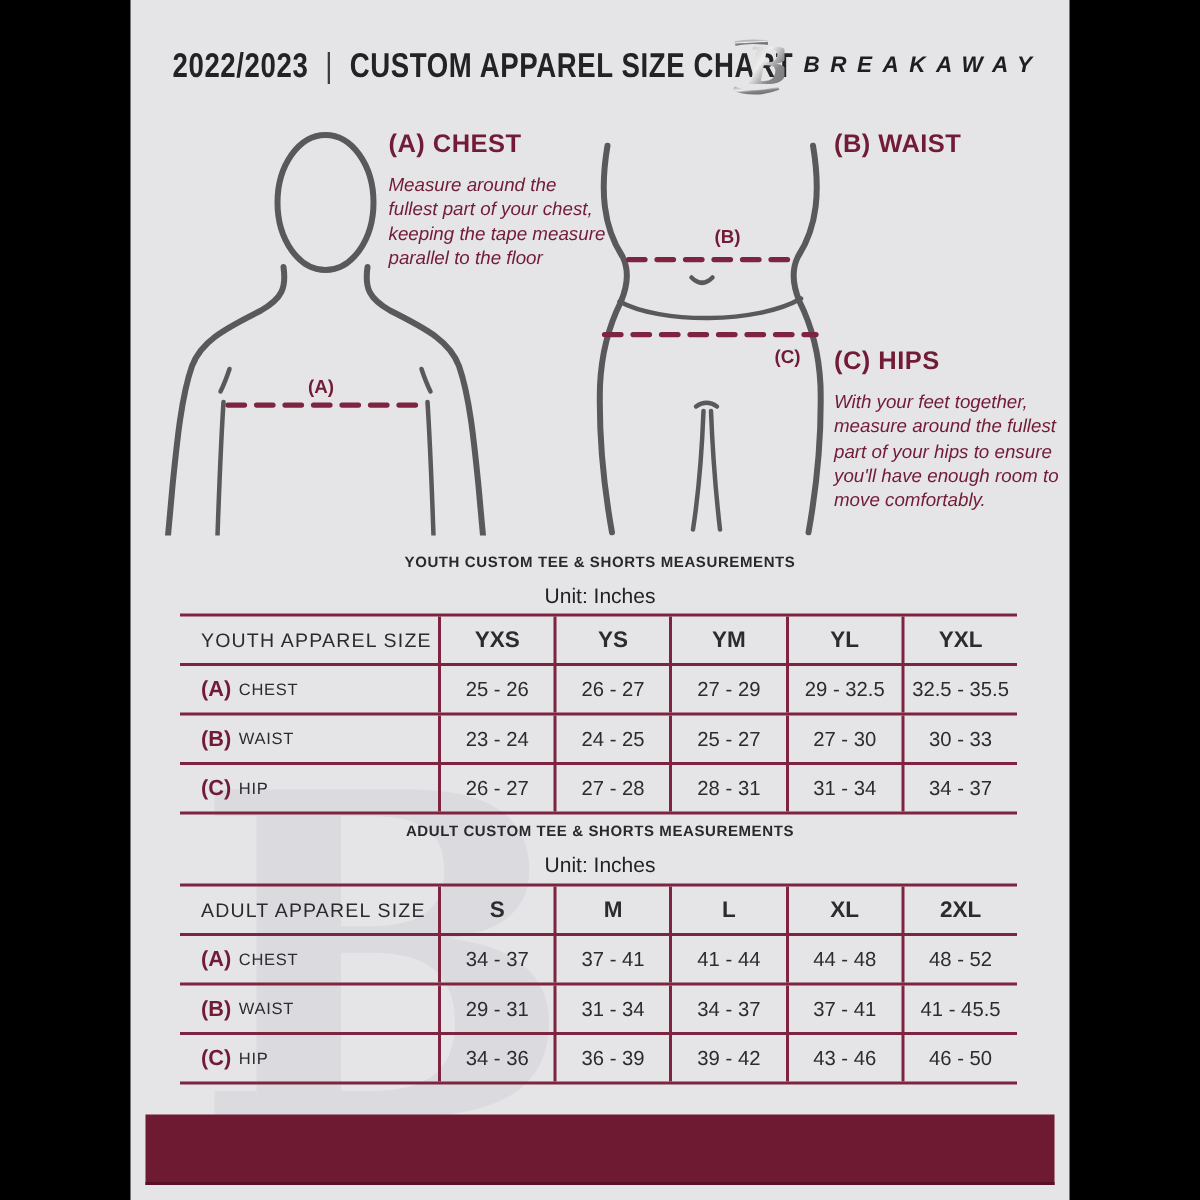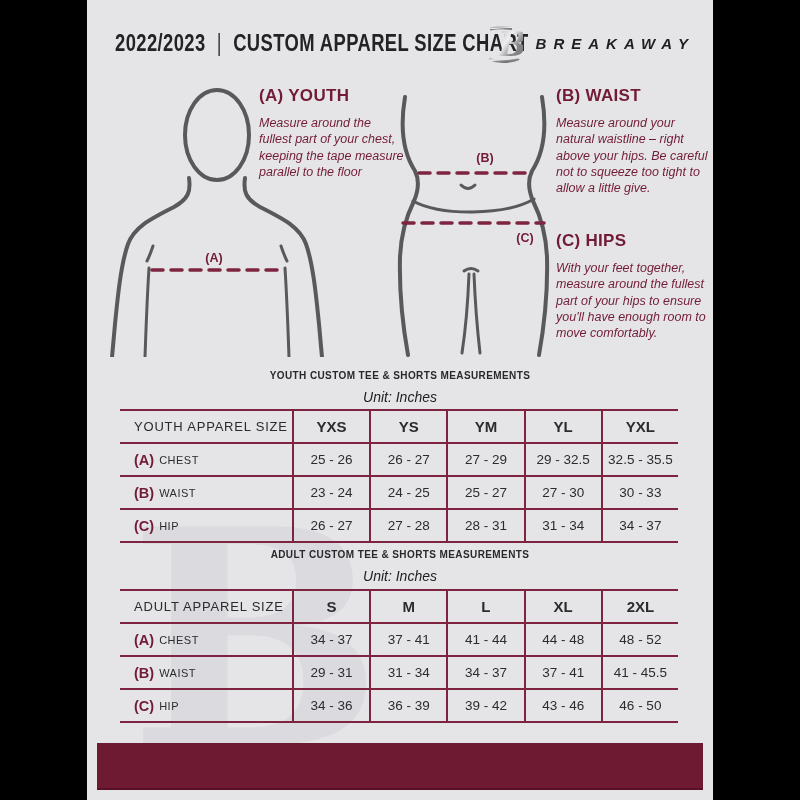--- a/index.html
+++ b/index.html
@@ -44,21 +44,21 @@
   .fig path,.fig ellipse{fill:none;stroke:var(--fig);stroke-linecap:round;}
   .fig .main{stroke-width:4px;}
   .fig .thin{stroke-width:3px;}
   .fig .dash{stroke:var(--tborder);stroke-width:3.5px;stroke-dasharray:11 8;}
   .fig .marker{font:bold 12.5px "Liberation Sans",sans-serif;fill:var(--accent);}
 
   
   .tbl-title{position:absolute;left:0;width:626px;text-align:center;z-index:2;
     font-weight:bold;font-size:10px;letter-spacing:.4px;color:#29292b;}
   .tbl-unit{position:absolute;left:0;width:626px;text-align:center;z-index:2;
-    font-style:italic;font-size:14px;color:#222224;}
+    font-size:14px;color:#222224;}
   .size-table{position:absolute;left:33px;width:558px;border-top:2px solid var(--tborder);z-index:2;}
   .trow{display:grid;grid-template-columns:30.8% repeat(5,1fr);border-bottom:2px solid var(--tborder);}
   .tcell{display:flex;align-items:center;justify-content:center;height:31px;color:#2c2c2e;text-align:center;}
   .tcell + .tcell{border-left:2px solid var(--tborder);}
   .tcell.lbl{justify-content:flex-start;padding-left:14px;}
   .thead .head-lbl{font-size:13px;letter-spacing:.8px;color:#2b2b2d;}
   .thead .size{font-weight:bold;font-size:15px;}
   .tcell.val{font-size:13.5px;}
   .prefix{color:var(--accent);font-weight:bold;font-size:14.5px;margin-right:5px;}
   .rlabel{font-size:11px;letter-spacing:.5px;}
@@ -120,26 +120,25 @@
       <path class="thin" d="M 79 176 Q 86 171, 93 176"></path>
       <path class="thin" d="M 84 179 C 83 205, 81 232, 77 258"></path>
       <path class="thin" d="M 89 179 C 90 205, 92 232, 95 258"></path>
       <path class="dash" d="M 34 78 H 143"></path>
       <path class="dash" d="M 18 128 H 159"></path>
       <text class="marker" x="100" y="67" text-anchor="middle">(B)</text>
       <text class="marker" x="140" y="147" text-anchor="middle">(C)</text>
     </svg>
 
     <div class="msection sec-chest">
-      <h2>(A) YOUTH</h2>
+      <h2>(A) CHEST</h2>
       <p>Measure around the fullest part of your chest, keeping the tape measure parallel to the floor</p>
     </div>
     <div class="msection sec-waist">
       <h2>(B) WAIST</h2>
-      <p>Measure around your natural waistline – right above your hips. Be careful not to squeeze too tight to allow a little give.</p>
     </div>
     <div class="msection sec-hips">
       <h2>(C) HIPS</h2>
       <p>With your feet together, measure around the fullest part of your hips to ensure you'll have enough room to move comfortably.</p>
     </div>
 
     <div class="tbl-title youth-title">YOUTH CUSTOM TEE &amp; SHORTS MEASUREMENTS</div>
     <div class="tbl-unit youth-unit">Unit: Inches</div>
     <div class="size-table" id="youth-table">
         <div class="trow thead">

